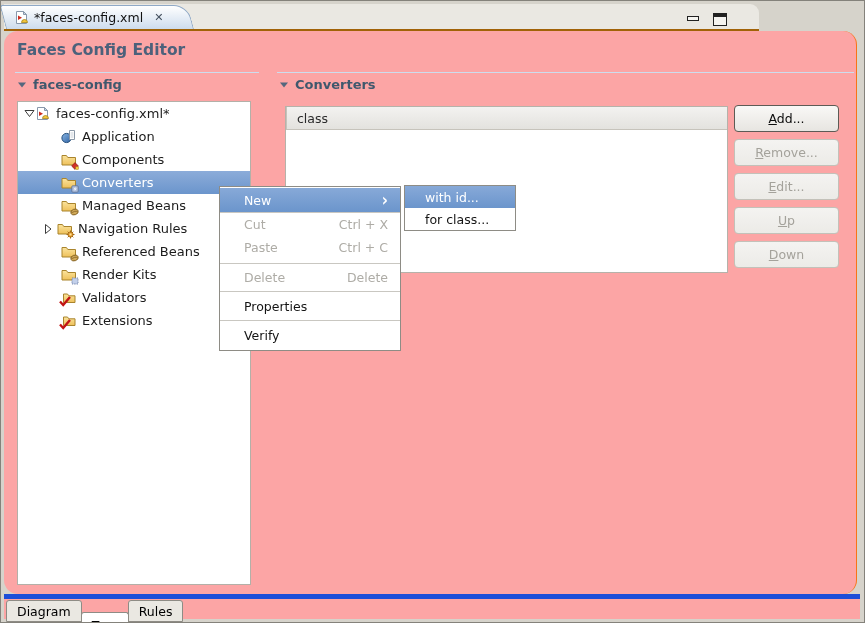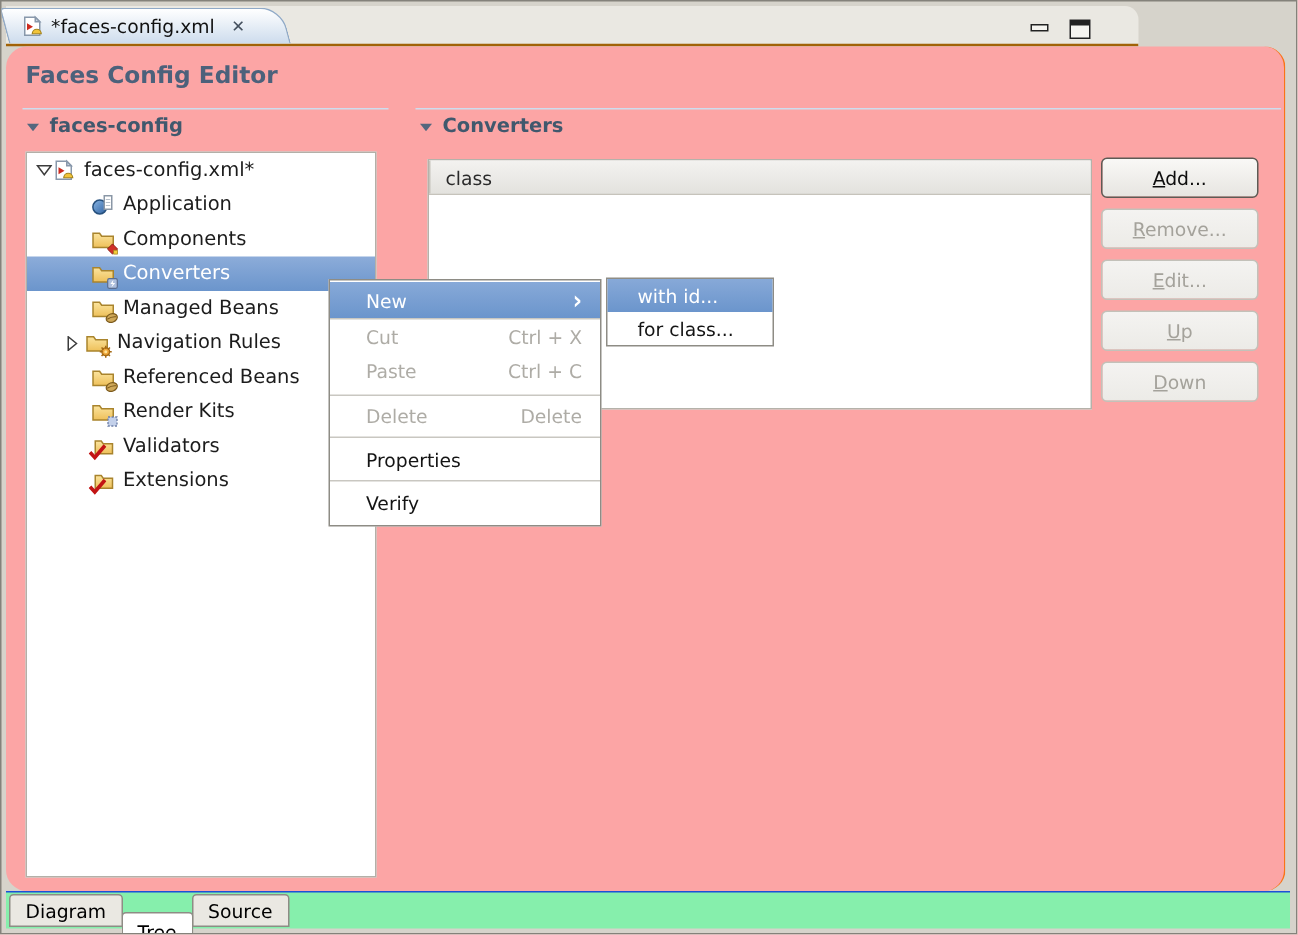--- a/index.html
+++ b/index.html
@@ -76,21 +76,21 @@
   .mgap2 { height:2px; } .mgap4 { height:4px; }
   .mi.tall { height:28px; }
 
   .ctx-submenu { position:absolute; left:400px; top:154px; width:112px; background:#ffffff;
                  border:1px solid #8e8c85; z-index:11; }
   .smi { height:22px; display:flex; align-items:center; padding-left:20px; font-size:12.5px; color:#141414; }
   .smi.hl { background:linear-gradient(#87a9d8,#6b95cc); color:#ffffff; }
 
   
   .bottombar { position:absolute; left:3px; top:593px; width:856px; height:25px;
-               background:#86efac; border-top:1px solid #1d4ed8; }
+               background:#fca5a5; border-top:5px solid #1d4ed8; }
   .btabs { position:absolute; left:2px; top:0; display:flex; align-items:flex-start; }
   .btab { border:1px solid #8e8c85; border-radius:3px 3px 0 0; background:#eae8e2;
           padding:0 10px; height:22px; margin-top:1px; display:flex; align-items:center;
           font-size:12.5px; color:#000; cursor:pointer; }
   .btab + .btab { margin-left:-1px; }
   .btab.active { background:#ffffff; height:25px; margin-top:13px; z-index:2; position:relative; border-bottom:none; }
 </style>
 </head>
 <body>
 
@@ -361,18 +361,18 @@
 
   <div class="bottombar">
     <div class="btabs">
       <div class="btab">
         <span>Diagram</span>
       </div>
       <div class="btab active">
         <span>Tree</span>
       </div>
       <div class="btab">
-        <span>Source</span>
+        <span>Rules</span>
       </div>
     </div>
   </div>
 
 </div>
 
 </body></html>

